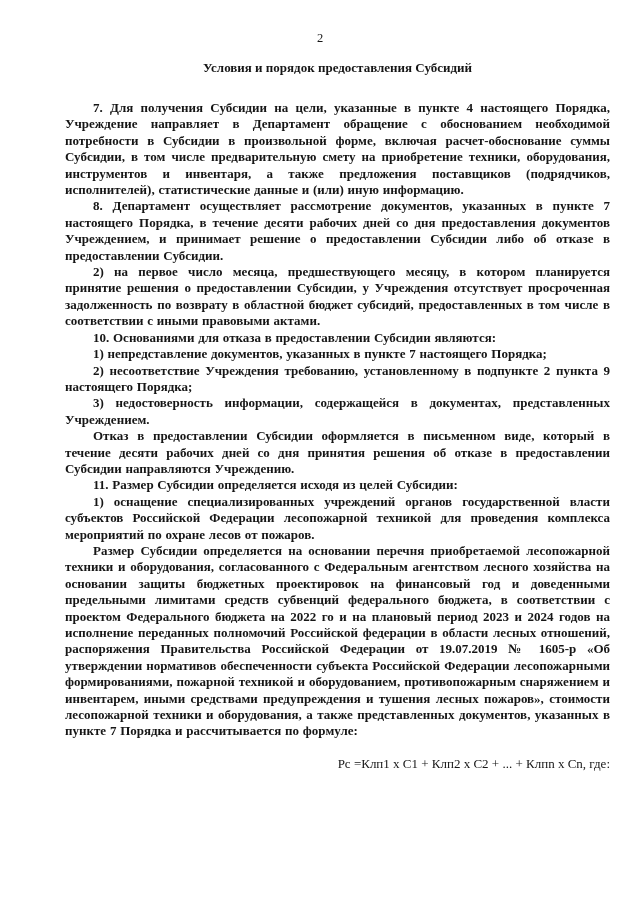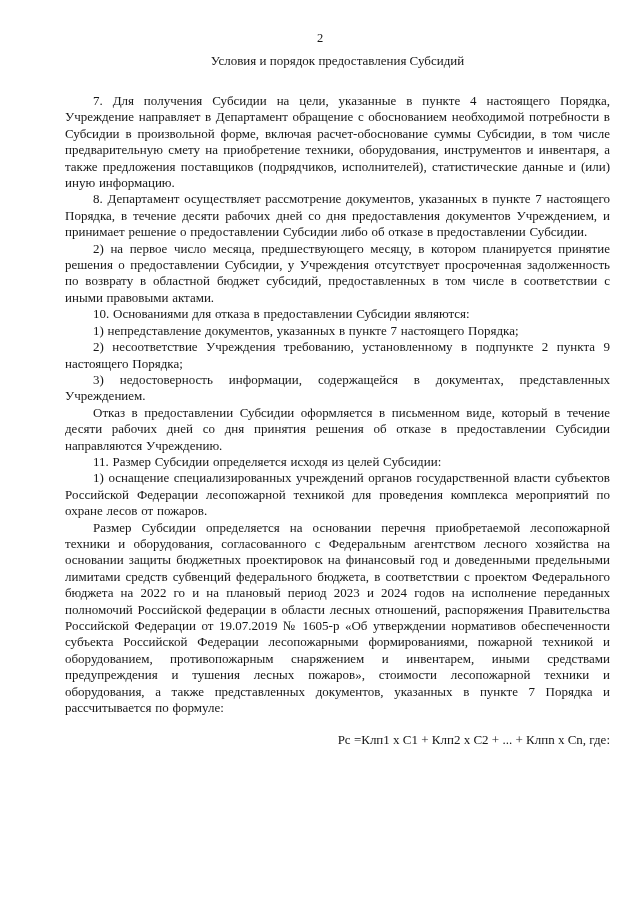--- a/index.html
+++ b/index.html
@@ -16,38 +16,39 @@
     font-family: "Liberation Serif", "DejaVu Serif", serif;
     overflow: hidden;
   }
   .page-number {
     padding-top: 31px;
     text-align: center;
     font-size: 12.5px;
     line-height: 14px;
   }
   .doc-title {
-    margin: 8px 30px 0 65px;
+    margin: 15px 30px 0 65px;
     text-align: center;
     font-size: 13px;
-    font-weight: normal;
+    font-weight: bold;
     line-height: 16px;
   }
   .doc-body {
     margin: 24px 30px 0 65px;
     width: 545px;
   }
   .doc-body p {
     margin: 0;
     padding: 0;
     font-size: 13px;
     line-height: 16.4px;
     text-align: justify;
     text-indent: 28px;
     word-spacing: 0.5px;
+    font-weight: bold;
   }
   .formula-line {
     margin: 16px 30px 0 65px;
     width: 545px;
     text-align: right;
     font-size: 13px;
     line-height: 16.4px;
   }
 </style>
 </head>

